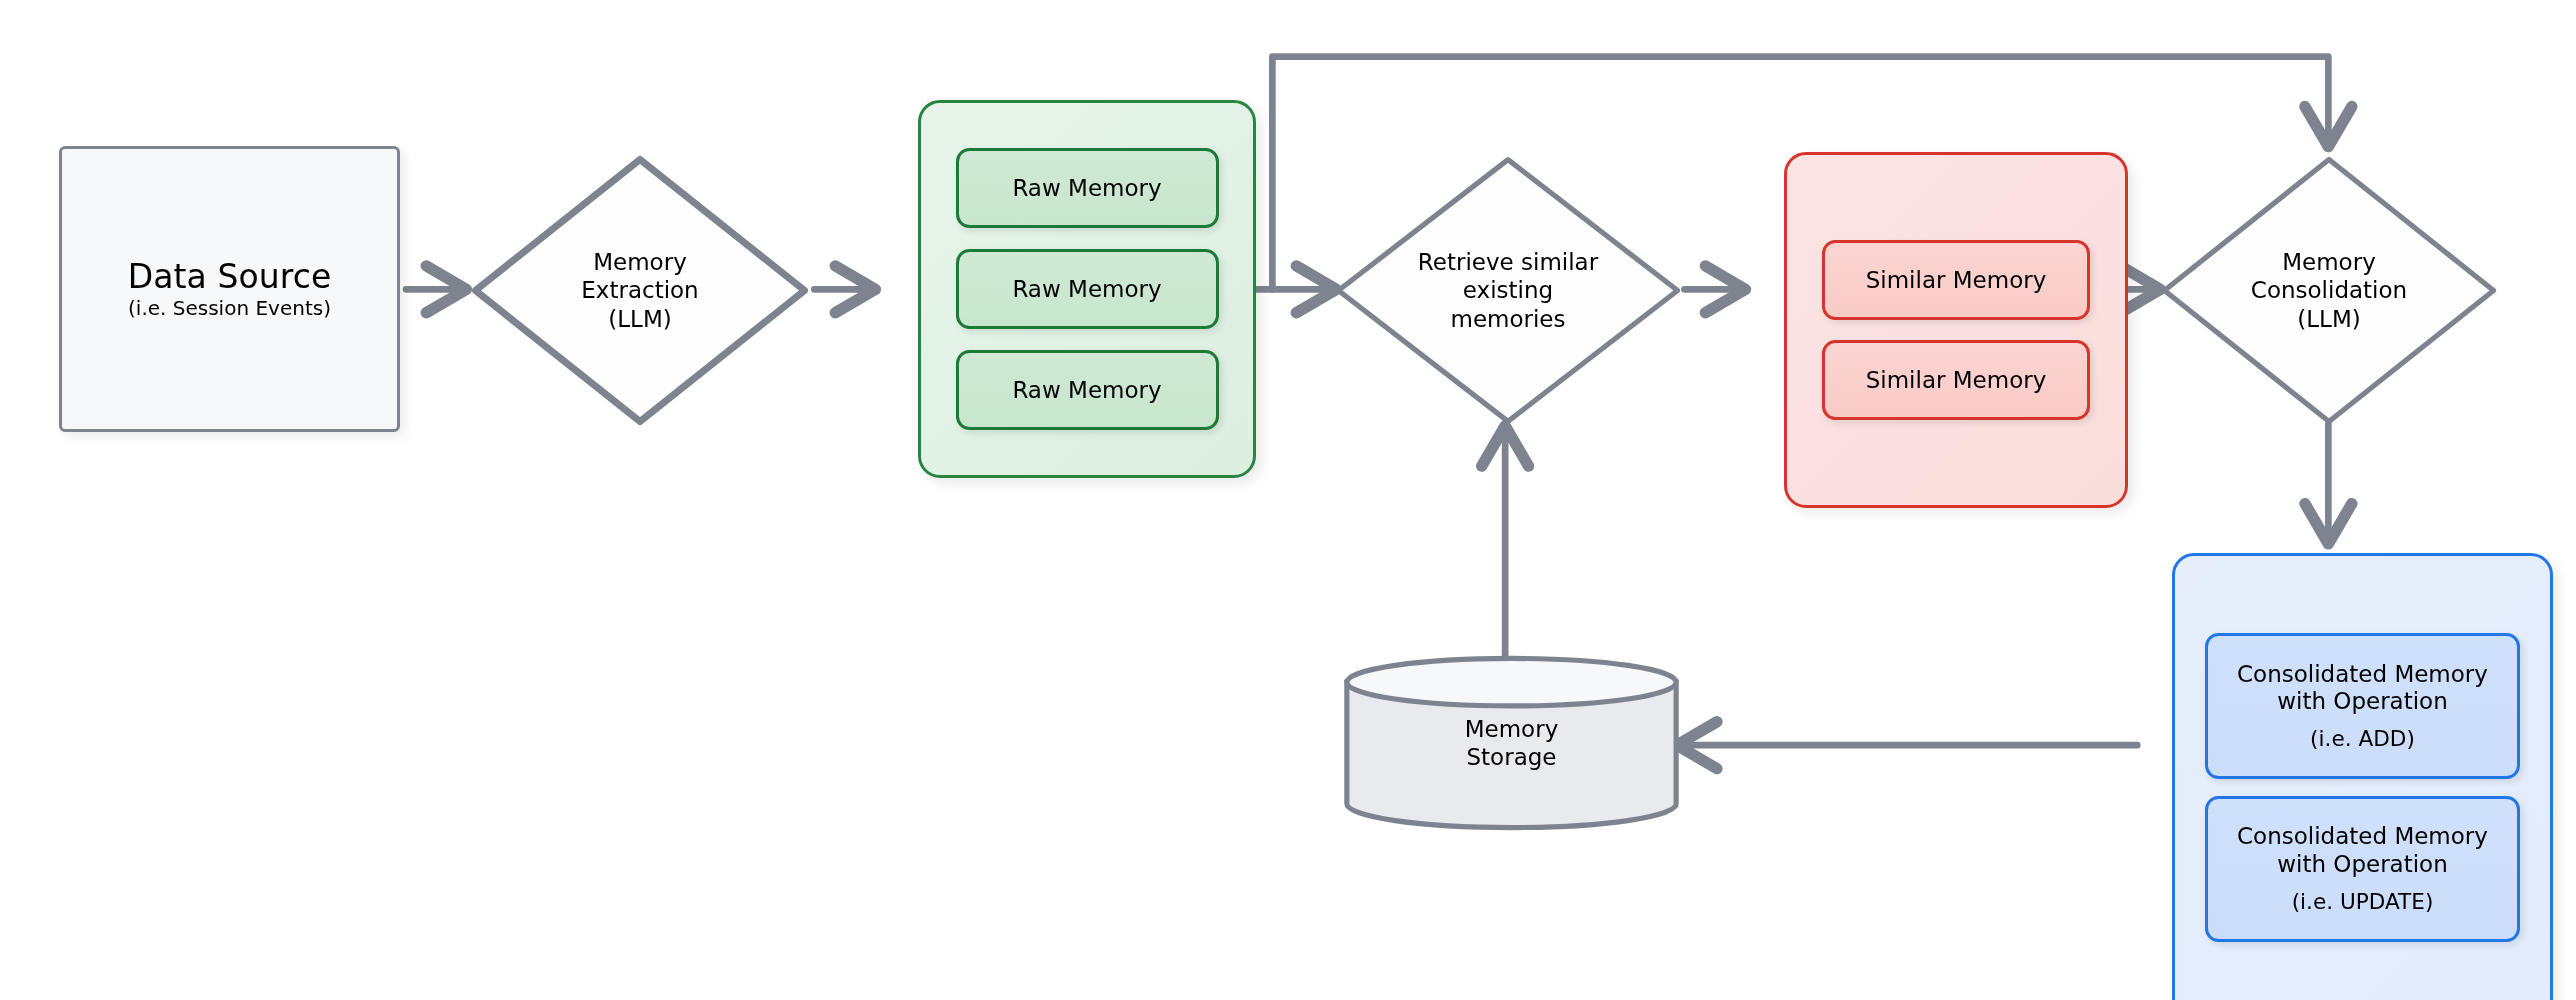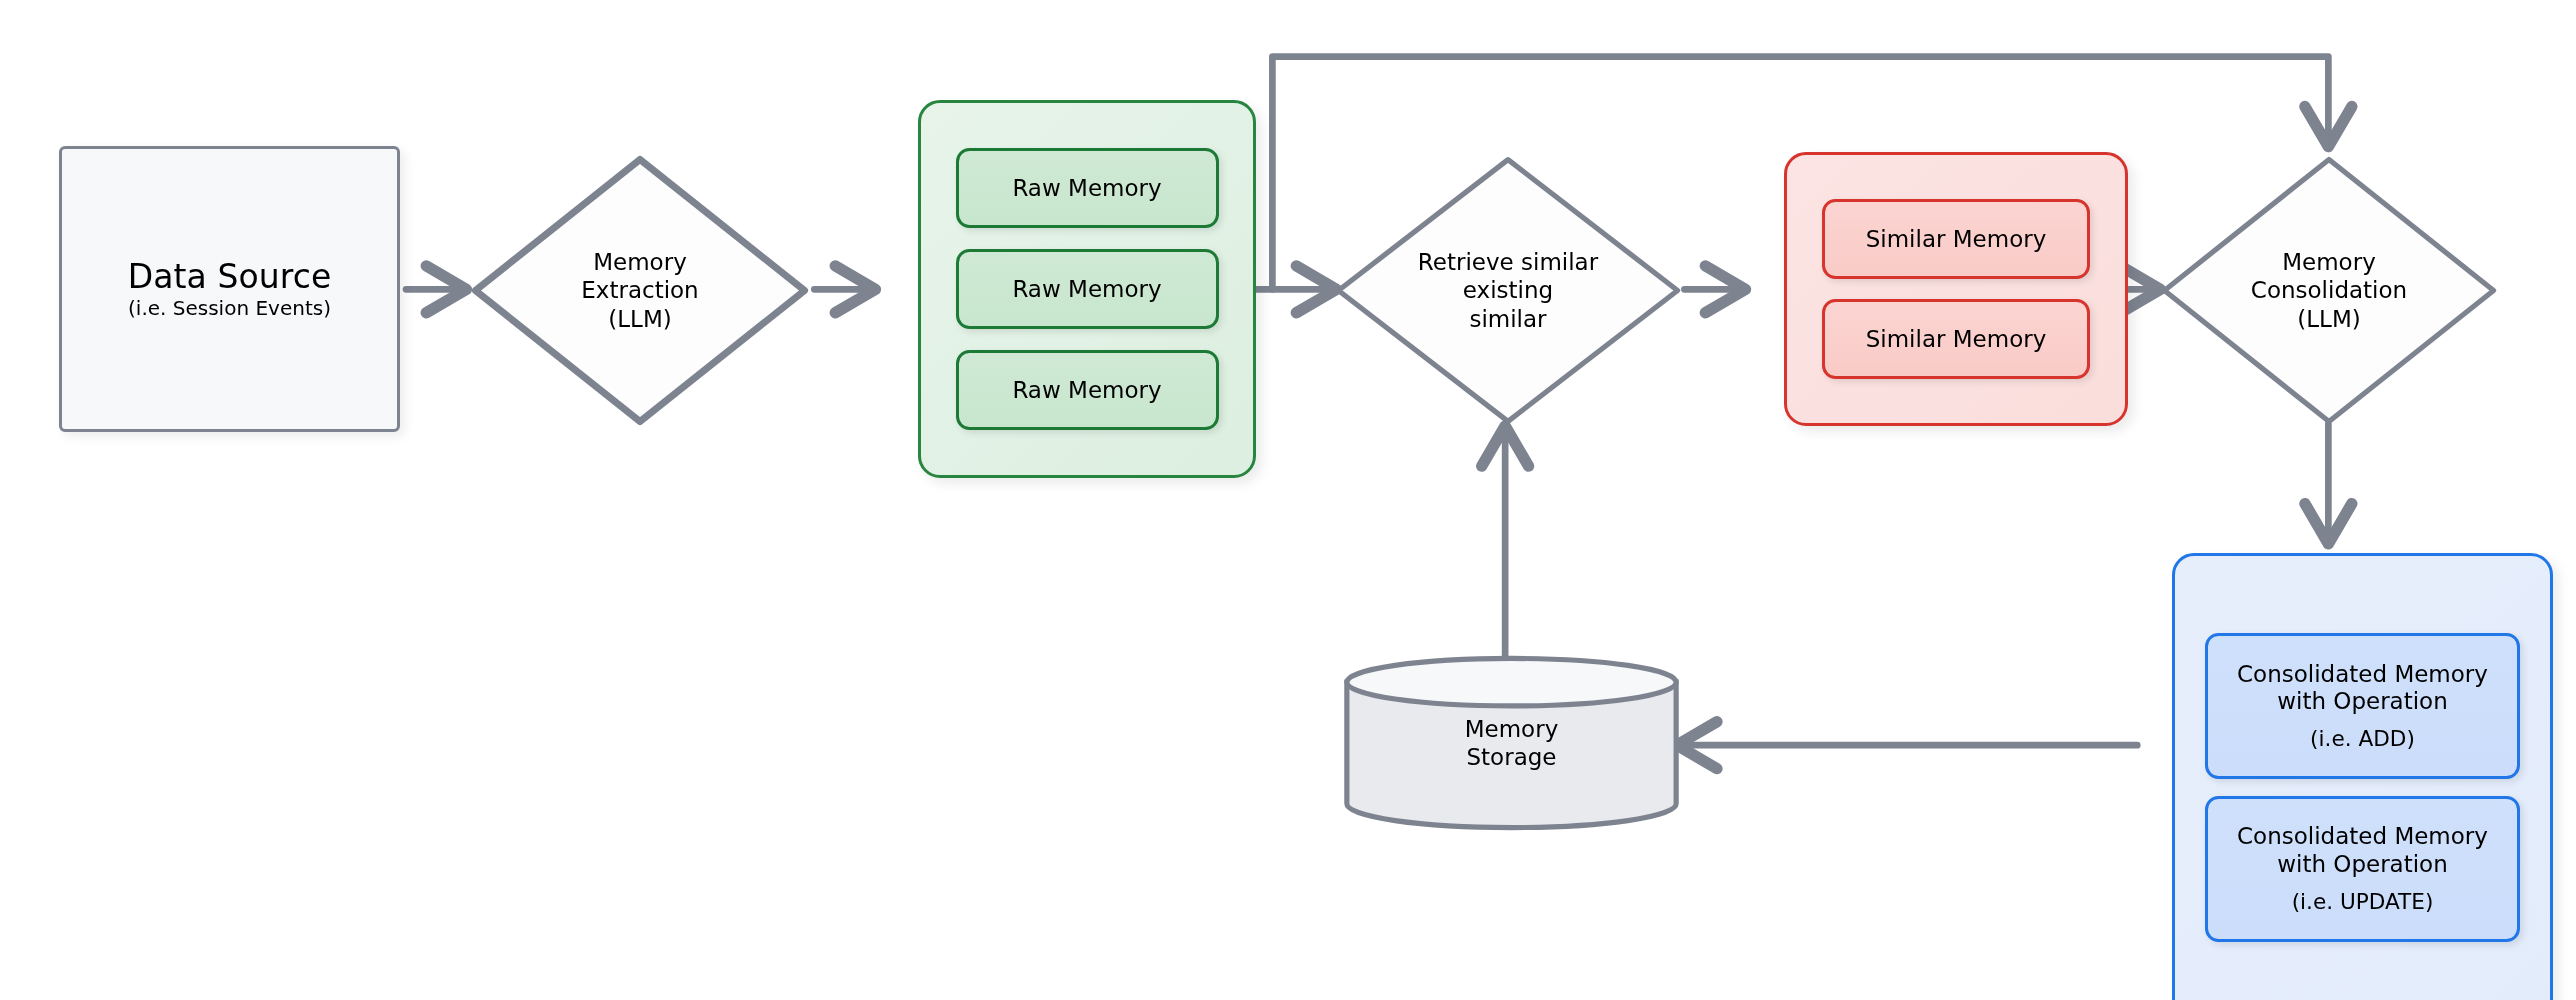--- a/index.html
+++ b/index.html
@@ -203,25 +203,25 @@
     </div>
   </div>
 
   <div class="diamond-wrap" style="left:1331px; top:152px; width:354px; height:277px;">
     <svg width="354" height="277" viewBox="0 0 476 372">
       <path d="M238,10 L466,186 L238,362 L10,186 Z" fill="#fdfdfd" stroke="#7d8490" stroke-width="7" stroke-linejoin="round"></path>
     </svg>
     <div class="diamond-label">
       <div class="dl-main">Retrieve similar</div>
       <div class="dl-main">existing</div>
-      <div class="dl-main">similar</div>
-    </div>
-  </div>
-
-  <div class="group group-red" style="left:1751px; top:152px; width:344px; height:274px; gap:19.3px;">
+      <div class="dl-main">memories</div>
+    </div>
+  </div>
+
+  <div class="group group-red" style="left:1751px; top:152px; width:344px; height:356px; gap:19.3px;">
     <div class="chip chip-red" style="width:268px; height:80px;">
       <span>Similar Memory</span>
     </div>
     <div class="chip chip-red" style="width:268px; height:80px;">
       <span>Similar Memory</span>
     </div>
   </div>
 
   <div class="diamond-wrap" style="left:2157px; top:152px; width:344px; height:277px;">
     <svg width="344" height="277" viewBox="0 0 462 372">

